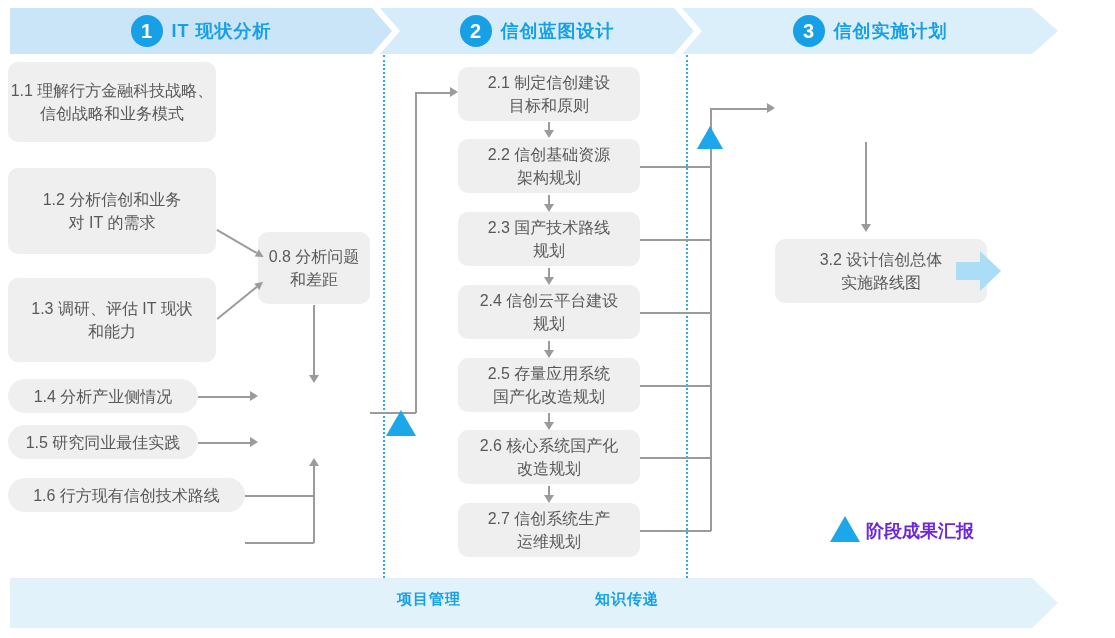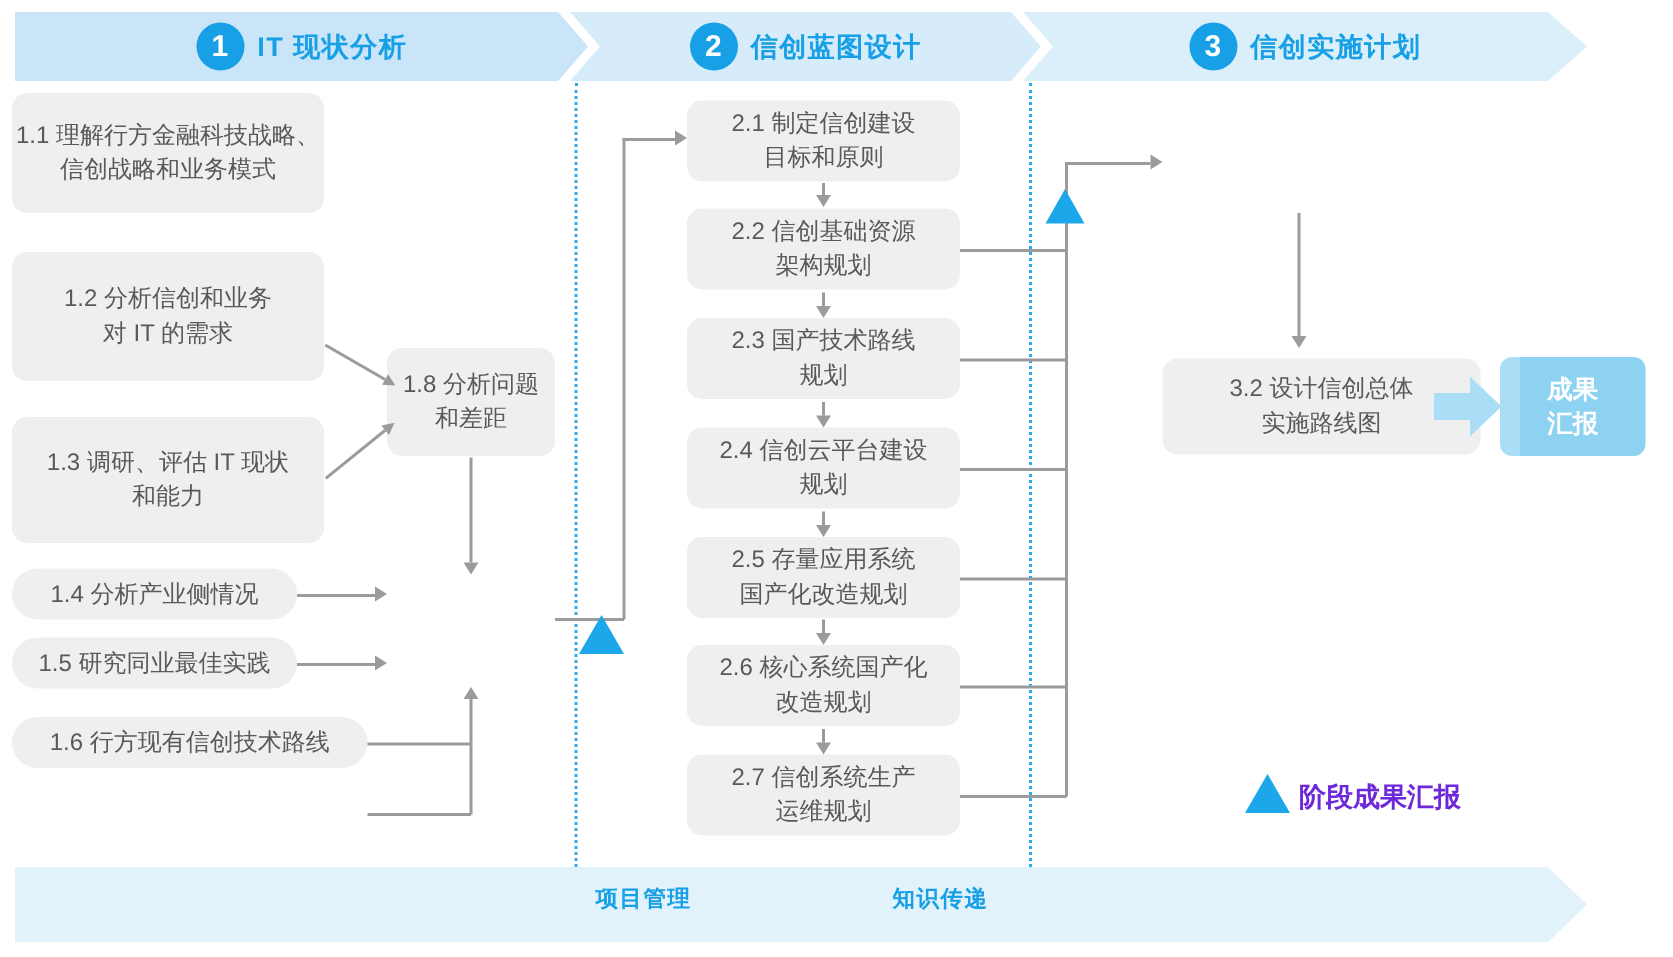--- a/index.html
+++ b/index.html
@@ -85,21 +85,21 @@
 
   <div class="box" style="left:8px; top:62px;  width:208px; height:80px;">1.1 理解行方金融科技战略、
 信创战略和业务模式</div>
   <div class="box" style="left:8px; top:168px; width:208px; height:86px;">1.2 分析信创和业务
 对 IT 的需求</div>
   <div class="box" style="left:8px; top:278px; width:208px; height:84px;">1.3 调研、评估 IT 现状
 和能力</div>
   <div class="box pill" style="left:8px; top:379px; width:190px; height:34px;">1.4 分析产业侧情况</div>
   <div class="box pill" style="left:8px; top:425px; width:190px; height:34px;">1.5 研究同业最佳实践</div>
   <div class="box pill" style="left:8px; top:478px; width:237px; height:34px;">1.6 行方现有信创技术路线</div>
-  <div class="box" style="left:258px; top:232px; width:112px; height:72px;">1.8 分析问题
+  <div class="box" style="left:258px; top:232px; width:112px; height:72px;">0.8 分析问题
 和差距</div>
 
   <div class="box" style="left:458px; top:67px;  width:182px; height:54px;">2.1 制定信创建设
 目标和原则</div>
   <div class="box" style="left:458px; top:139px; width:182px; height:54px;">2.2 信创基础资源
 架构规划</div>
   <div class="box" style="left:458px; top:212px; width:182px; height:54px;">2.3 国产技术路线
 规划</div>
   <div class="box" style="left:458px; top:285px; width:182px; height:54px;">2.4 信创云平台建设
 规划</div>
@@ -108,22 +108,20 @@
   <div class="box" style="left:458px; top:430px; width:182px; height:54px;">2.6 核心系统国产化
 改造规划</div>
   <div class="box" style="left:458px; top:503px; width:182px; height:54px;">2.7 信创系统生产
 运维规划</div>
 
   <div class="box" style="left:775px; top:239px; width:212px; height:64px;">3.2 设计信创总体
 实施路线图</div>
 
   <div class="fat-arrow-body"></div>
   <div class="fat-arrow-head"></div>
-  <div class="result-box">成果
-汇报</div>
 
   <div class="diag" style="left:217px; top:229px; width:46px; transform:rotate(30deg);"></div>
   <div class="diag" style="left:217px; top:318px; width:51px; transform:rotate(-39deg);"></div>
   <div class="vline" style="left:313px; top:305px; height:70px;"></div>
   <div class="ah down" style="left:309px; top:375px;"></div>
   <div class="hline" style="left:198px; top:396px; width:52px;"></div>
   <div class="ah right" style="left:250px; top:391px;"></div>
   <div class="hline" style="left:198px; top:442px; width:52px;"></div>
   <div class="ah right" style="left:250px; top:437px;"></div>
   <div class="hline" style="left:245px; top:495px; width:69px;"></div>

